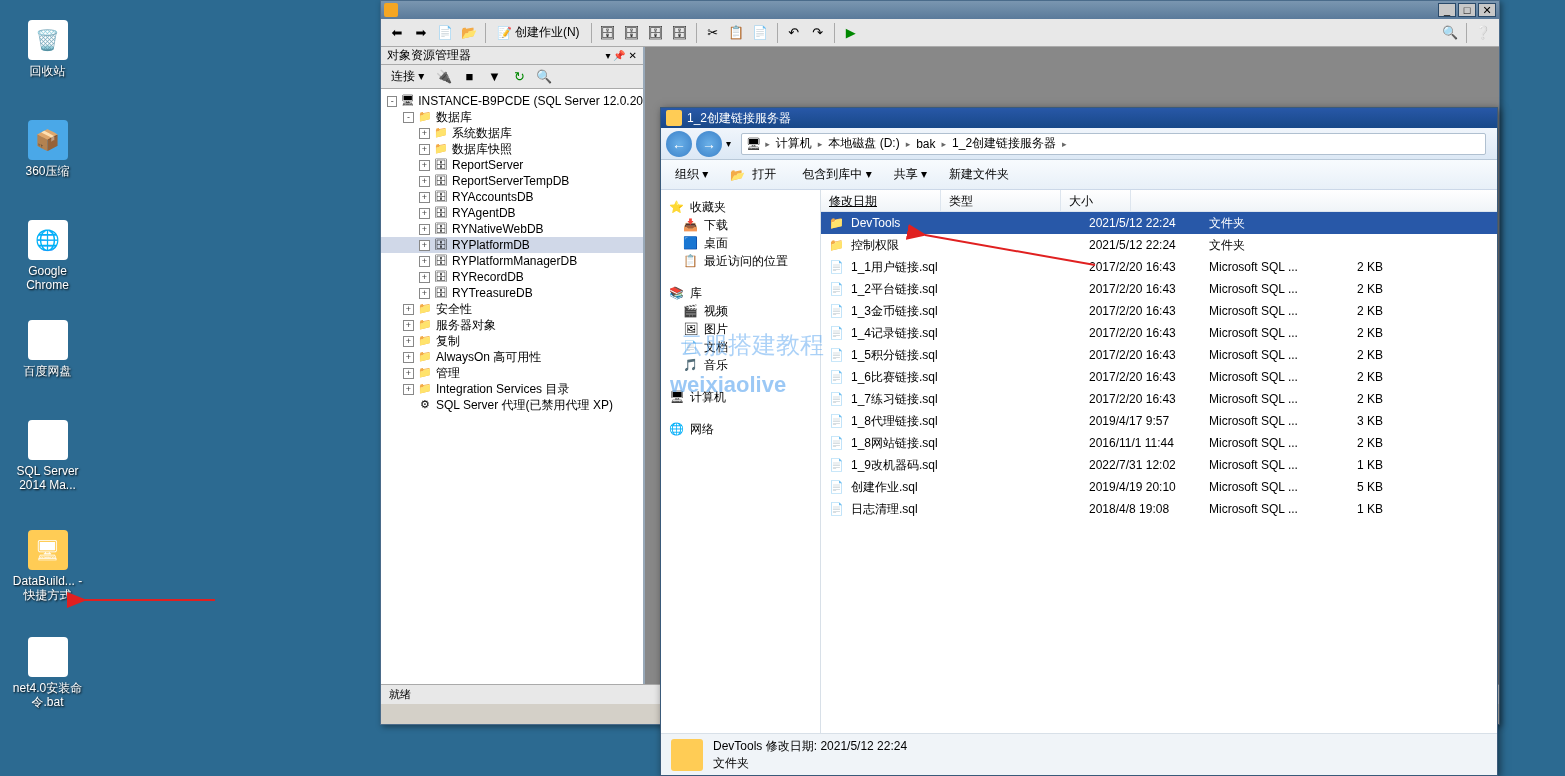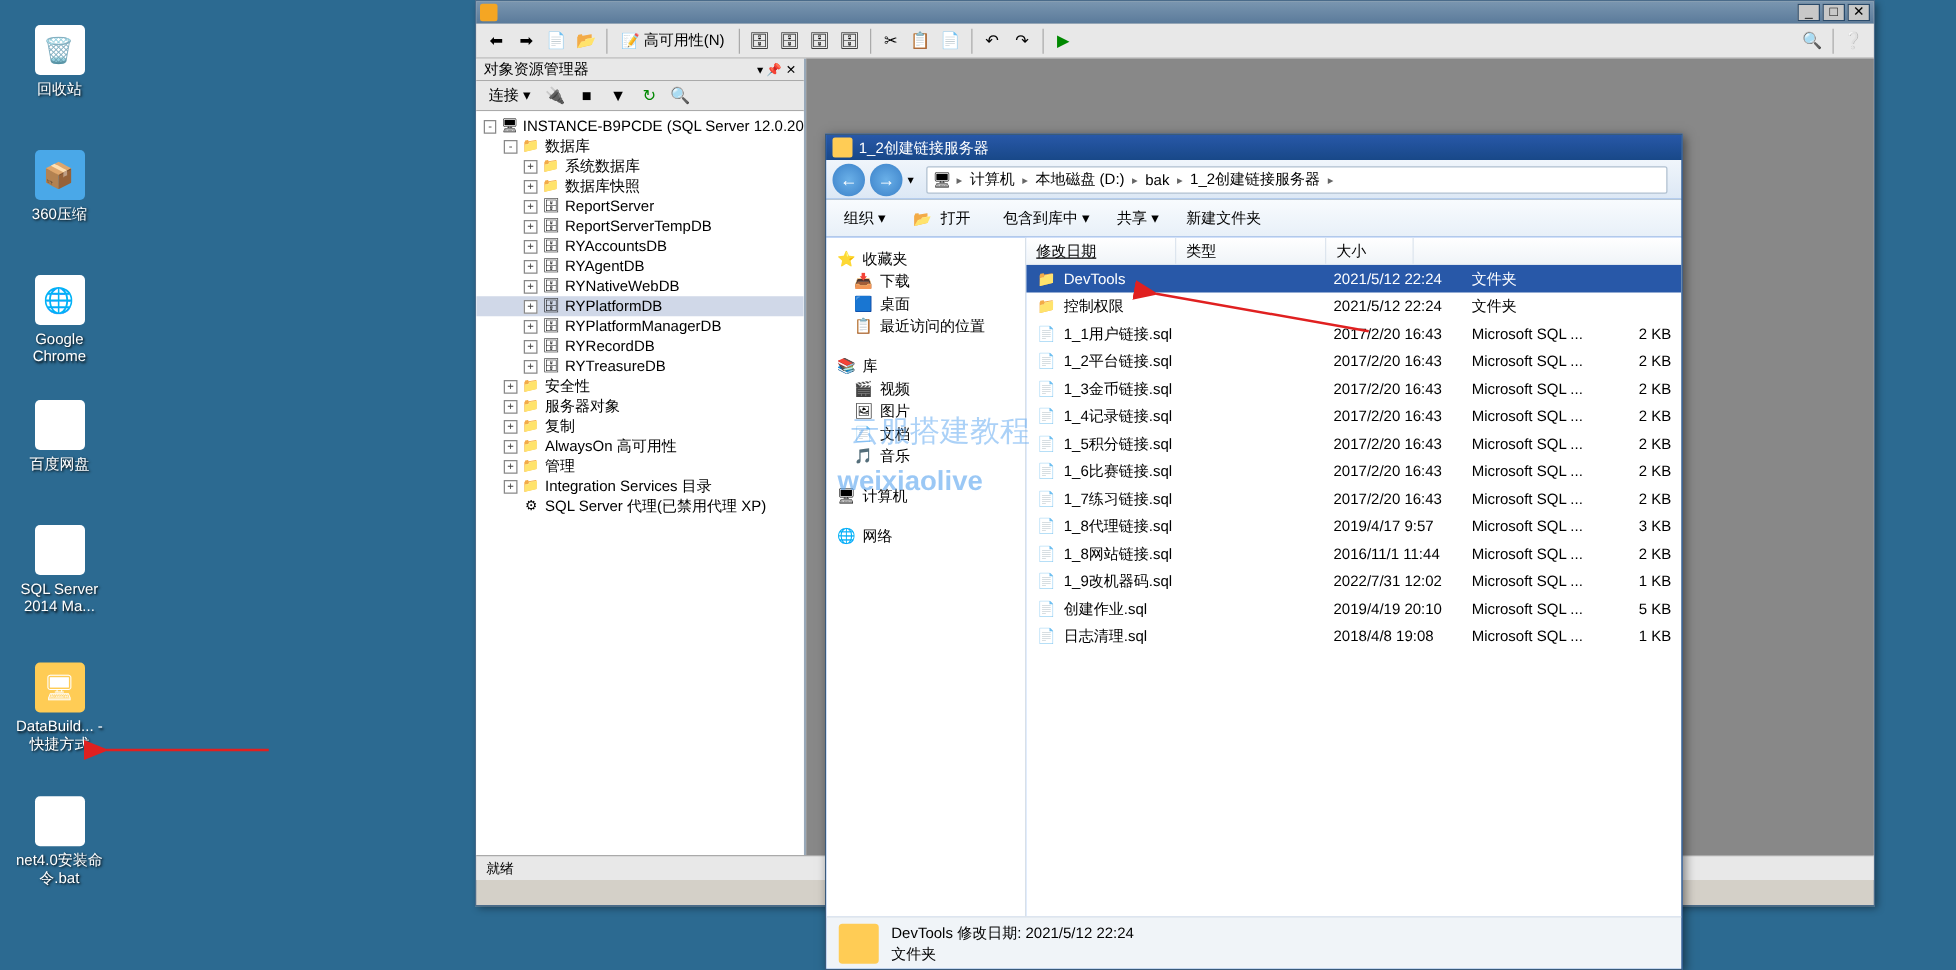--- a/index.html
+++ b/index.html
@@ -23,21 +23,21 @@
 .oe-header{height:18px;background:#e8e8e8;border-bottom:1px solid #aaa;display:flex;align-items:center;padding:0 6px;font-size:11px}
 .oe-header .pin{margin-left:auto;cursor:pointer;font-size:10px}
 .oe-toolbar{height:24px;background:#e8e8e8;border-bottom:1px solid #aaa;display:flex;align-items:center;padding:0 4px;gap:3px}
 .oe-tree{flex:1;overflow:auto;padding:4px 0;background:#fff;font-size:12px}
 .tree-node{display:flex;align-items:center;height:16px;white-space:nowrap;cursor:pointer}
 .tree-node.sel{background:#d0d8e8}
 .tog{width:11px;height:11px;border:1px solid #888;margin-right:3px;font-size:9px;line-height:9px;text-align:center;background:#fff;color:#444}
 .tog.empty{border:none;background:none}
 .nico{width:16px;height:14px;margin-right:3px;text-align:center;font-size:11px}
 .ssms-status{height:20px;background:#e8e8e8;border-top:1px solid #aaa;padding:2px 8px;font-size:11px}
-.explorer-window{position:absolute;left:660px;top:107px;width:686px;height:669px;background:#3b82f6;border:1px solid #3a5a7a;box-shadow:2px 2px 8px rgba(0,0,0,.5)}
+.explorer-window{position:absolute;left:660px;top:107px;width:838px;height:669px;background:#fca5a5;border:1px solid #3a5a7a;box-shadow:2px 2px 8px rgba(0,0,0,.5)}
 .exp-title{height:20px;background:linear-gradient(#2858a8,#184888);color:#fff;display:flex;align-items:center;padding:0 5px;font-size:12px}
 .exp-title .ico{width:16px;height:16px;background:#fc5;margin-right:5px;border-radius:2px}
 .exp-nav{height:32px;background:linear-gradient(#f0f5fb,#dce8f5);border-bottom:1px solid #b8c8d8;display:flex;align-items:center;padding:0 5px;gap:4px}
 .nav-btn{width:26px;height:26px;border-radius:50%;background:radial-gradient(#6ab0e8,#3a80c8);display:flex;align-items:center;justify-content:center;color:#fff;cursor:pointer;font-size:14px;font-weight:bold}
 .addr{flex:1;margin:0 6px;height:22px;border:1px solid #b0c0d0;background:#fff;display:flex;align-items:center;padding:0 4px;font-size:11px;gap:4px;border-radius:2px}
 .addr .crumb{cursor:pointer;padding:1px 2px}
 .addr .sep{color:#666;font-size:9px}
 .exp-toolbar{height:30px;background:linear-gradient(#f8fbfe,#e8f0f8);border-bottom:1px solid #ccd8e8;display:flex;align-items:center;padding:0 10px;gap:14px}
 .exp-toolbar span{cursor:pointer;padding:3px 4px;display:flex;align-items:center;gap:3px}
 .exp-body{display:flex;height:calc(100% - 20px - 32px - 30px - 42px)}
@@ -102,21 +102,21 @@
       <span>□</span>
       <span>✕</span>
     </div>
   </div>
   <div class="ssms-toolbar">
     <span class="tb-btn">⬅</span>
     <span class="tb-btn">➡</span>
     <span class="tb-btn">📄</span>
     <span class="tb-btn">📂</span>
     <span class="tb-sep"></span>
-    <span class="tb-text">📝 <span>高可用性(N)</span></span>
+    <span class="tb-text">📝 <span>创建作业(N)</span></span>
     <span class="tb-sep"></span>
     <span class="tb-btn">🗄</span>
     <span class="tb-btn">🗄</span>
     <span class="tb-btn">🗄</span>
     <span class="tb-btn">🗄</span>
     <span class="tb-sep"></span>
     <span class="tb-btn">✂</span>
     <span class="tb-btn">📋</span>
     <span class="tb-btn">📄</span>
     <span class="tb-sep"></span>

